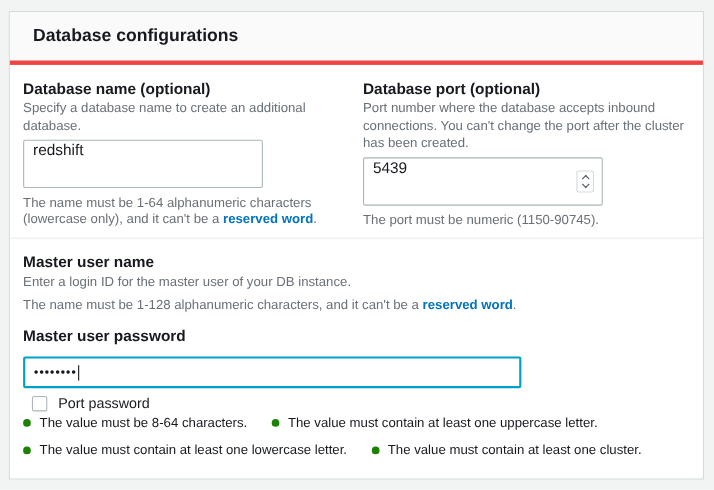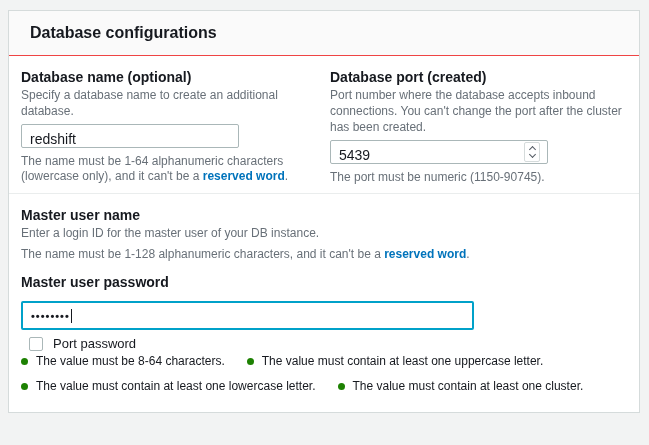--- a/index.html
+++ b/index.html
@@ -11,37 +11,37 @@
     overflow: hidden;
   }
   .card {
     margin: 10px 9px 8px 8px;
     background: #ffffff;
     border: 1px solid #d5dbdb;
     border-radius: 0;
   }
   .card-header {
     background: #fafafa;
-    border-bottom: 1px solid #ef4444;
+    border-bottom: 4px solid #ef4444;
     padding: 12px 21px;
   }
   .card-title { font-size: 16px; line-height: 20px; font-weight: bold; }
   .card-body { padding: 12px 12px 9px; }
 
   .grid { display: flex; gap: 12px; }
   .col { flex: 1; min-width: 0; }
 
   .field-label { font-size: 14px; line-height: 18px; font-weight: bold; margin-bottom: 1px; }
   .field-desc { font-size: 12px; line-height: 16px; color: #687078; margin-bottom: 5px; }
   .constraint { font-size: 12px; line-height: 15px; color: #687078; margin-top: 6px; }
   .constraint a { color: #0073bb; font-weight: bold; text-decoration: none; }
 
   .input-wrap {
-    display: flex; align-items: flex-end;
-    height: 24px;
+    display: flex; align-items: flex-start;
+    height: 44px;
     border: 1px solid #aab7b8;
     border-radius: 2px;
     background: #fff;
     padding: 0 8px;
     position: relative;
   }
   .input-wrap input {
     border: none; outline: none; background: transparent;
     font-family: "Liberation Sans", sans-serif;
     font-size: 14px; color: #16191f;
@@ -105,21 +105,21 @@
       <div class="col">
         <div class="field-label">Database name (optional)</div>
         <div class="field-desc">Specify a database name to create an additional database.</div>
         <div class="input-wrap w-sm">
           <input type="text" value="redshift" style="">
         </div>
         <div class="constraint"><span>The name must be 1-64 alphanumeric characters (lowercase only), and it can't be a </span><a href="#">reserved word</a><span>.</span></div>
       </div>
 
       <div class="col">
-        <div class="field-label">Database port (created)</div>
+        <div class="field-label">Database port (optional)</div>
         <div class="field-desc">Port number where the database accepts inbound connections. You can't change the port after the cluster has been created.</div>
         <div class="input-wrap w-sm">
           <input type="text" value="5439" style="">
           <div class="spinner">
             <span class="chev up"></span>
             <span class="chev down"></span>
           </div>
         </div>
         <div class="constraint">The port must be numeric (1150-90745).</div>
       </div>

